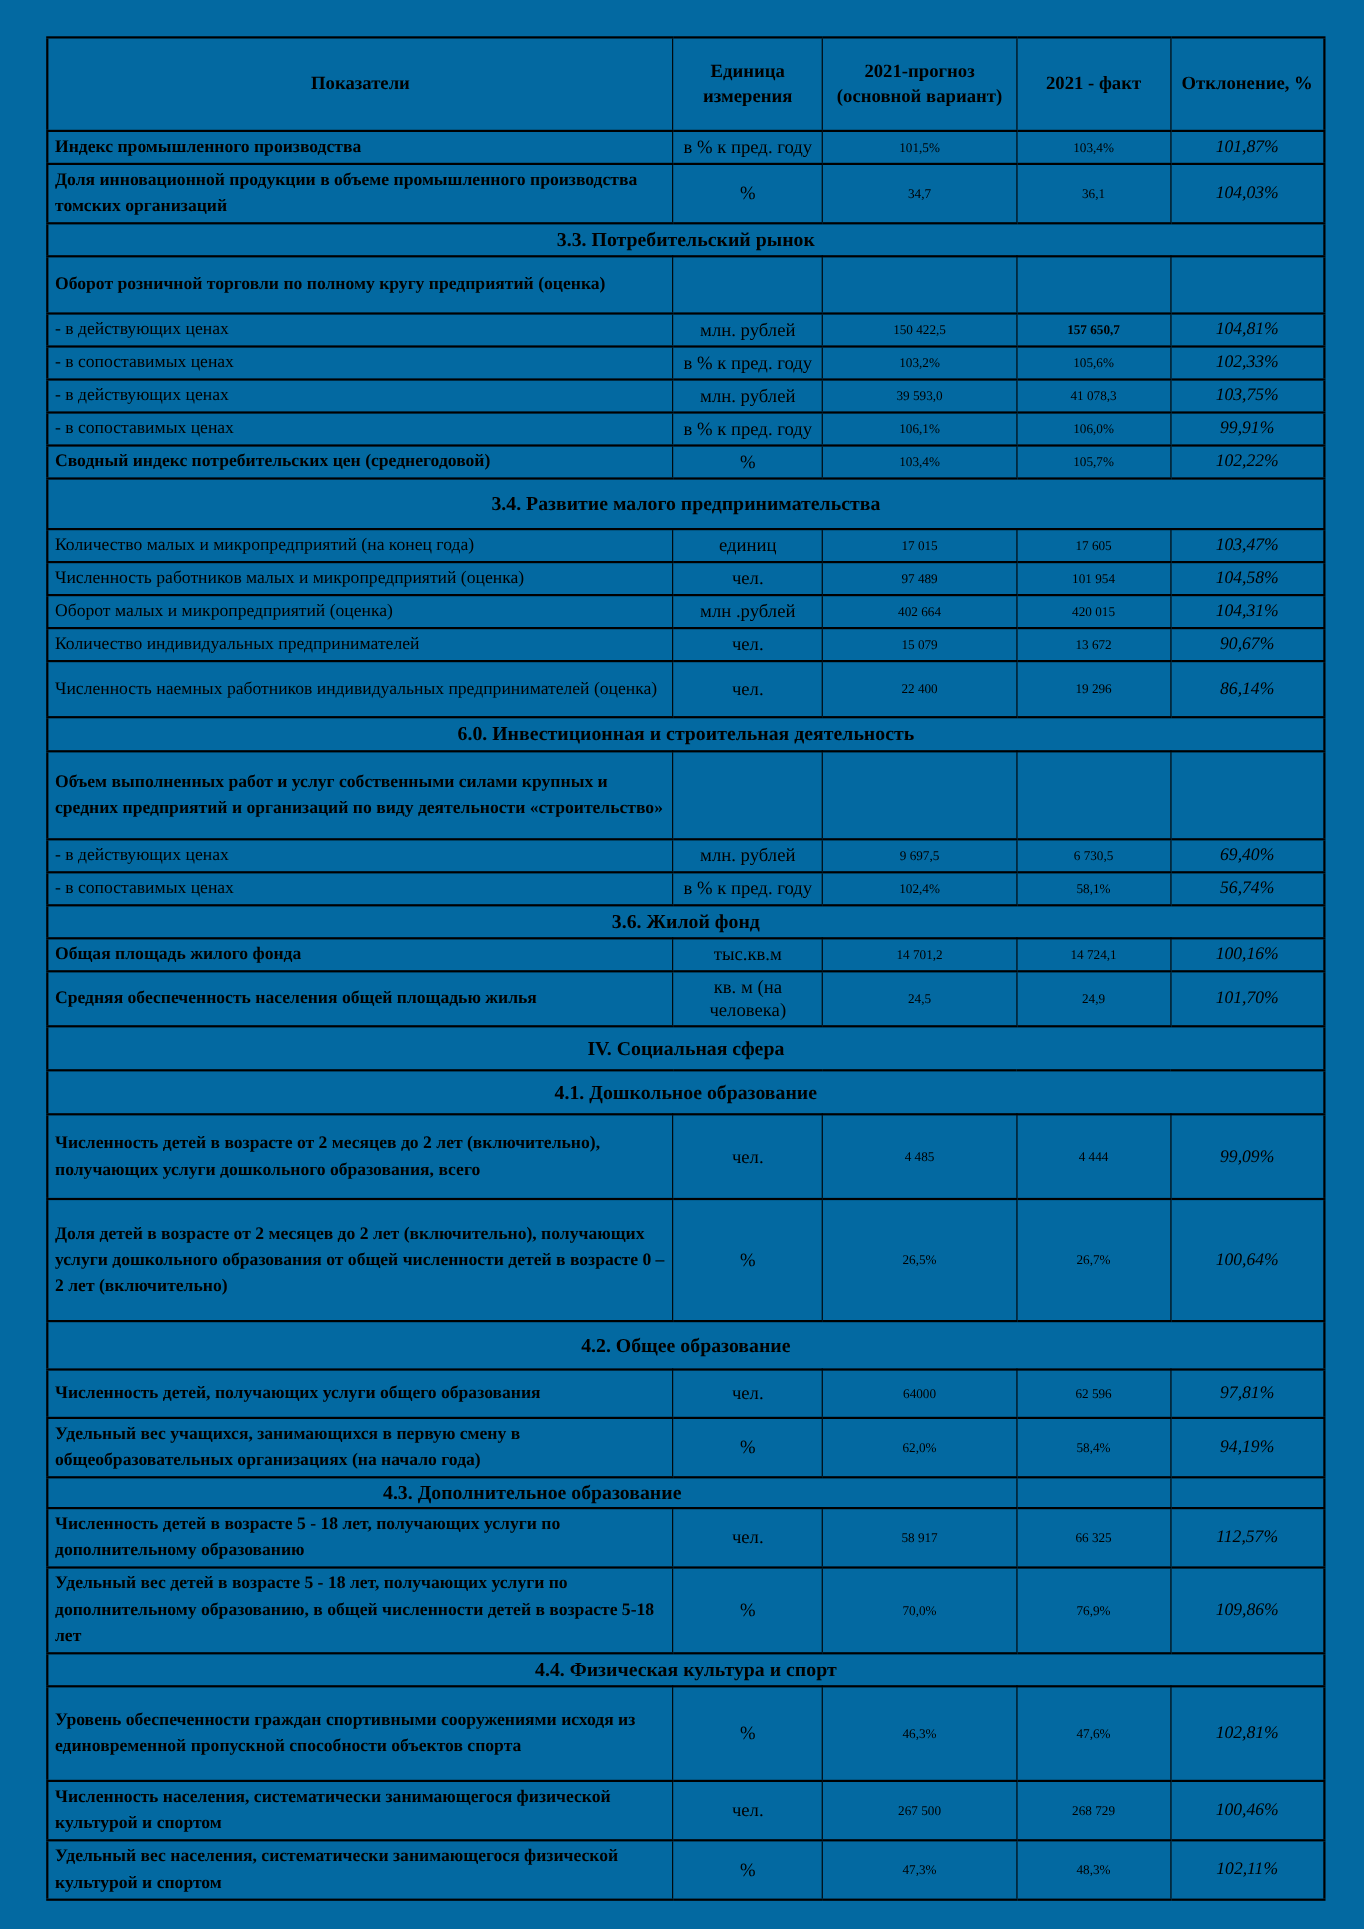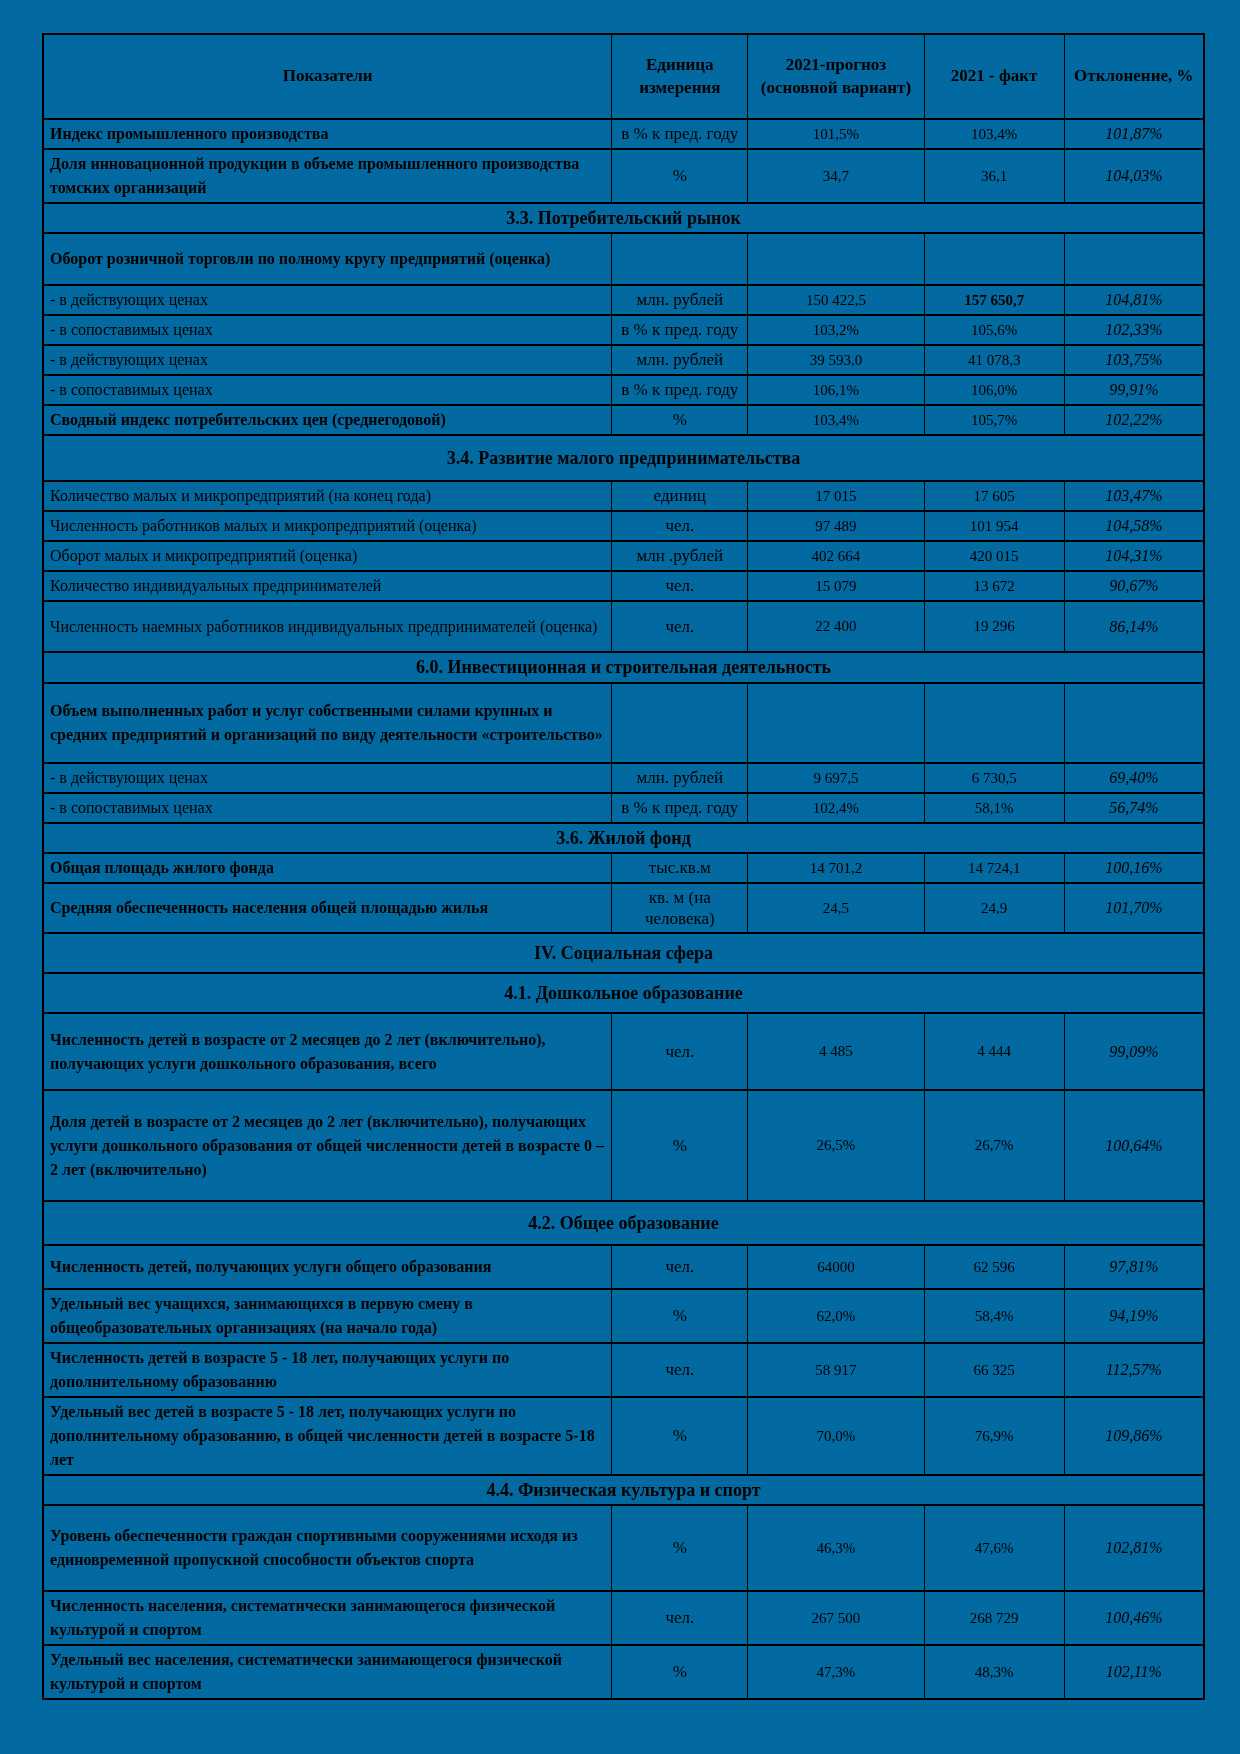--- a/index.html
+++ b/index.html
@@ -29,21 +29,21 @@
   th.hdr {
     font-size:17px; font-weight:bold; text-align:center; line-height:1.35;
   }
   td.label {
     text-align:left; font-size:16px; line-height:1.5; padding-left:4px; padding-right:4px;
   }
   td.label.b { font-weight:bold; }
   td.unit {
     text-align:center; font-size:17px; line-height:1.25; white-space:pre-line;
   }
-  td.num { text-align:center; font-size:15px; }
+  td.num { text-align:center; font-size:12px; }
   td.num.b { font-weight:bold; }
   td.dev { text-align:center; font-size:16px; font-style:italic; }
   td.section {
     text-align:center; font-weight:bold; font-size:18px;
   }
 </style>
 </head>
 <body>
 
 <div class="page">
@@ -234,20 +234,25 @@
           <td class="num">62 596</td>
           <td class="dev">97,81%</td>
         </tr>
         <tr style="height: 46px;">
           <td class="label b">Удельный вес учащихся, занимающихся в первую смену в общеобразовательных организациях (на начало года)</td>
           <td class="unit">%</td>
           <td class="num">62,0%</td>
           <td class="num">58,4%</td>
           <td class="dev">94,19%</td>
         </tr>
+        <tr style="height: 28px;">
+          <td class="section" colspan="3">4.3. Дополнительное образование</td>
+          <td></td>
+          <td></td>
+        </tr>
         <tr style="height: 54px; border-radius: 21px;">
           <td class="label b">Численность детей в возрасте 5 - 18 лет, получающих услуги по дополнительному образованию</td>
           <td class="unit">чел.</td>
           <td class="num">58 917</td>
           <td class="num">66 325</td>
           <td class="dev">112,57%</td>
         </tr>
         <tr style="height: 76px;">
           <td class="label b">Удельный вес детей в возрасте 5 - 18 лет, получающих услуги по дополнительному образованию, в общей численности детей в возрасте 5-18 лет</td>
           <td class="unit">%</td>

